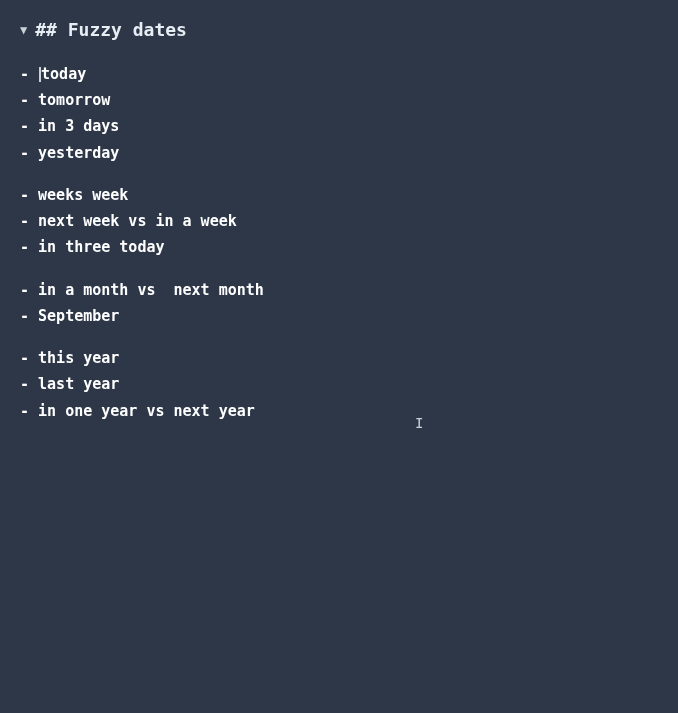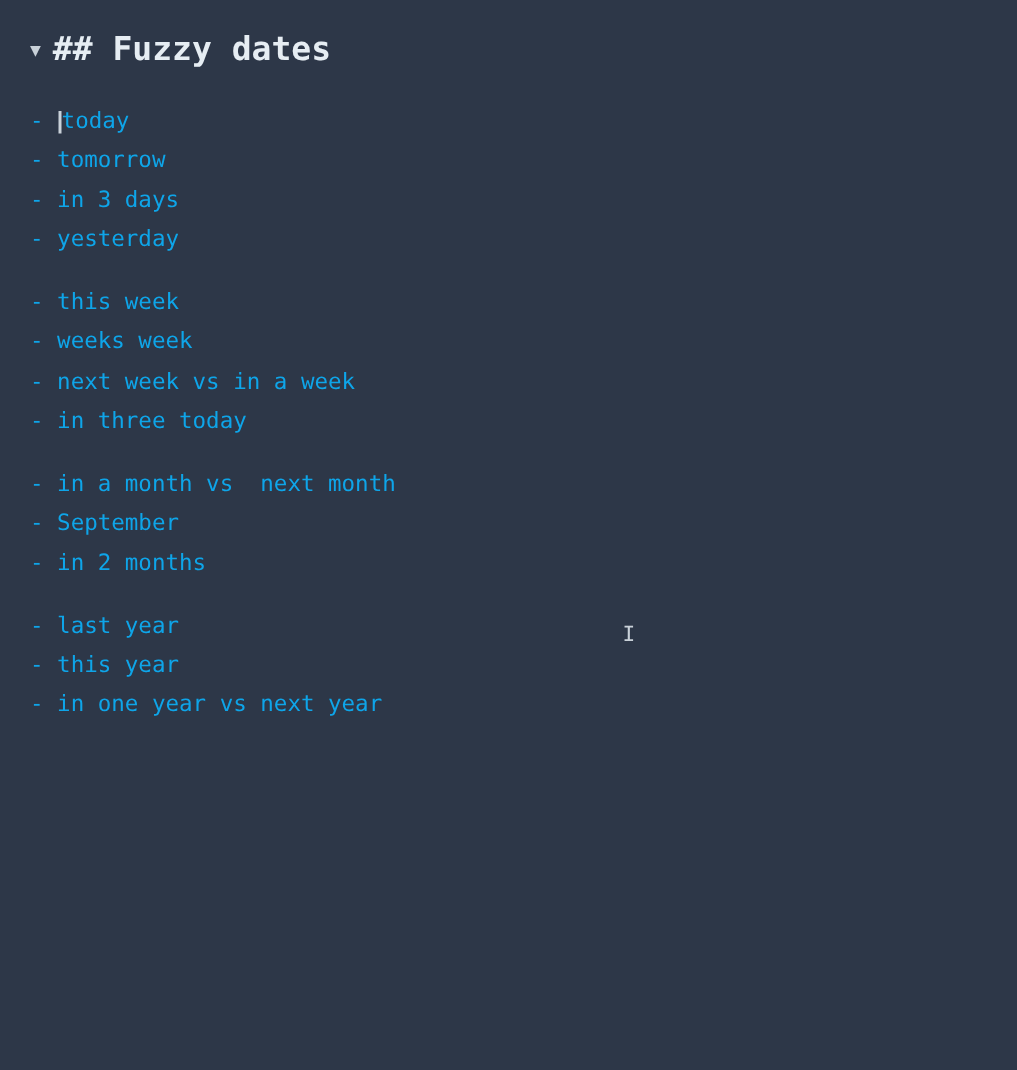--- a/index.html
+++ b/index.html
@@ -32,32 +32,33 @@
     }
 
     .arrow {
       color: #c9d1d9;
       font-size: 12px;
       margin-right: 2px;
     }
 
     .heading-text {
       color: #e6edf3;
-      font-size: 22px;
+      font-size: 18px;
       font-weight: 600;
     }
 
     .section {
       margin-bottom: 16px;
     }
 
     .list-item {
-      color: #0ea5e9;
+      color: #ffffff;
       line-height: 1.75;
       white-space: pre;
+      font-weight: bold;
     }
 
     .cursor {
       display: inline-block;
       width: 2px;
       height: 15px;
       background-color: #c9d1d9;
       margin-left: 1px;
       vertical-align: middle;
     }
@@ -81,31 +82,29 @@
   </div>
 
   <div id="sections-container">
   <div class="section">
         <div class="list-item">- <span class="cursor"></span>today</div>
         <div class="list-item">- tomorrow</div>
         <div class="list-item">- in 3 days</div>
         <div class="list-item">- yesterday</div>
       </div>
       <div class="section">
-        <div class="list-item">- this week</div>
         <div class="list-item">- weeks week</div>
         <div class="list-item">- next week vs in a week</div>
         <div class="list-item">- in three today</div>
       </div>
       <div class="section">
         <div class="list-item">- in a month vs  next month</div>
         <div class="list-item">- September</div>
-        <div class="list-item">- in 2 months</div>
       </div>
       <div class="section">
+        <div class="list-item">- this year</div>
         <div class="list-item">- last year</div>
-        <div class="list-item">- this year</div>
         <div class="list-item">- in one year vs next year</div>
       </div>
     </div>
 
   <div class="text-cursor-area">I</div>
 </div>
 
 </body></html>

